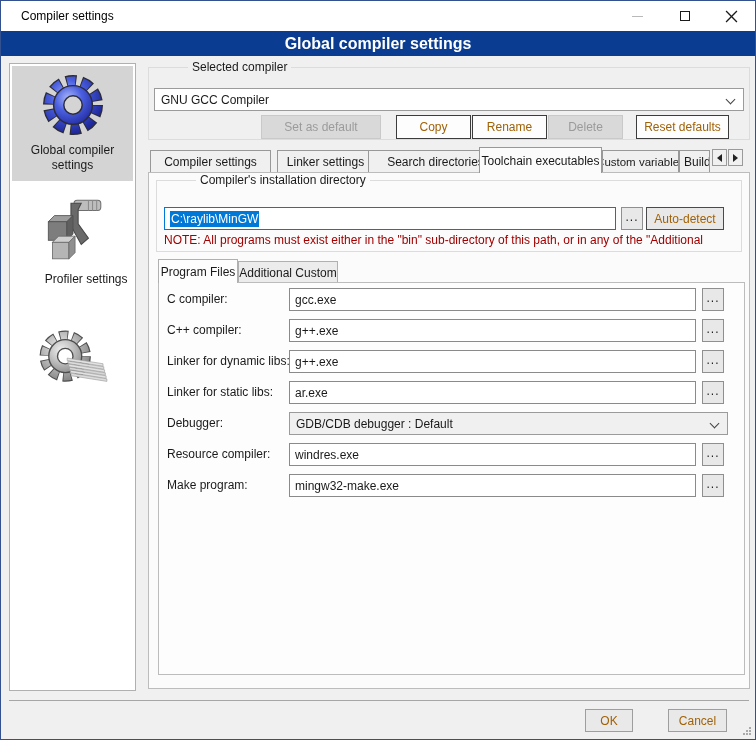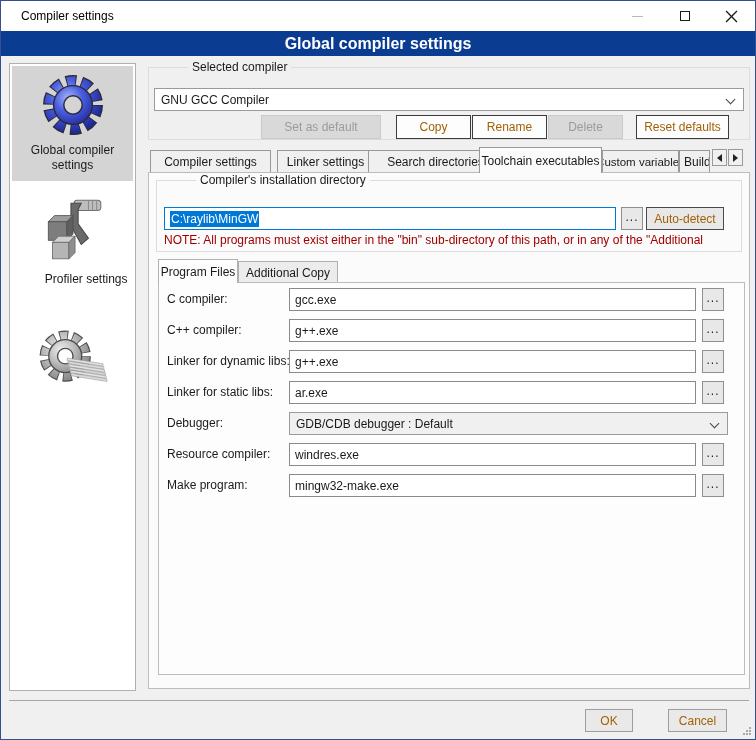--- a/index.html
+++ b/index.html
@@ -201,21 +201,21 @@
     <span class="legend on-page">Compiler's installation directory</span>
   </div>
   <div class="textbox focused" style="left:163px; top:206px; width:452px;">
     <span class="sel">C:\raylib\MinGW</span>
   </div>
   <div class="browse" style="left:620px; top:206px; z-index:6;">...</div>
   <div class="btn soft" style="left:645px; top:206px; width:78px; height:23px; z-index:6;">Auto-detect</div>
   <div class="note" style="left:163px; top:232px; width:578px;">NOTE: All programs must exist either in the "bin" sub-directory of this path, or in any of the "Additional</div>
 
   <div class="subtab active" style="left:157px; width:80px;">Program Files</div>
-  <div class="subtab" style="left:237px; width:100px;">Additional Copy</div>
+  <div class="subtab" style="left:237px; width:100px;">Additional Custom</div>
   <div class="innerpage"></div>
 
   <span class="field-label" style="left:166px; top:291px;">C compiler:</span>
   <div class="textbox" style="left:288px; top:287px; width:407px;">
       <span>gcc.exe</span>
     </div>
   <div class="browse" style="left:701px; top:287px; z-index:6;">...</div>
 
   <span class="field-label" style="left:166px; top:322px;">C++ compiler:</span>
   <div class="textbox" style="left:288px; top:318px; width:407px;">

